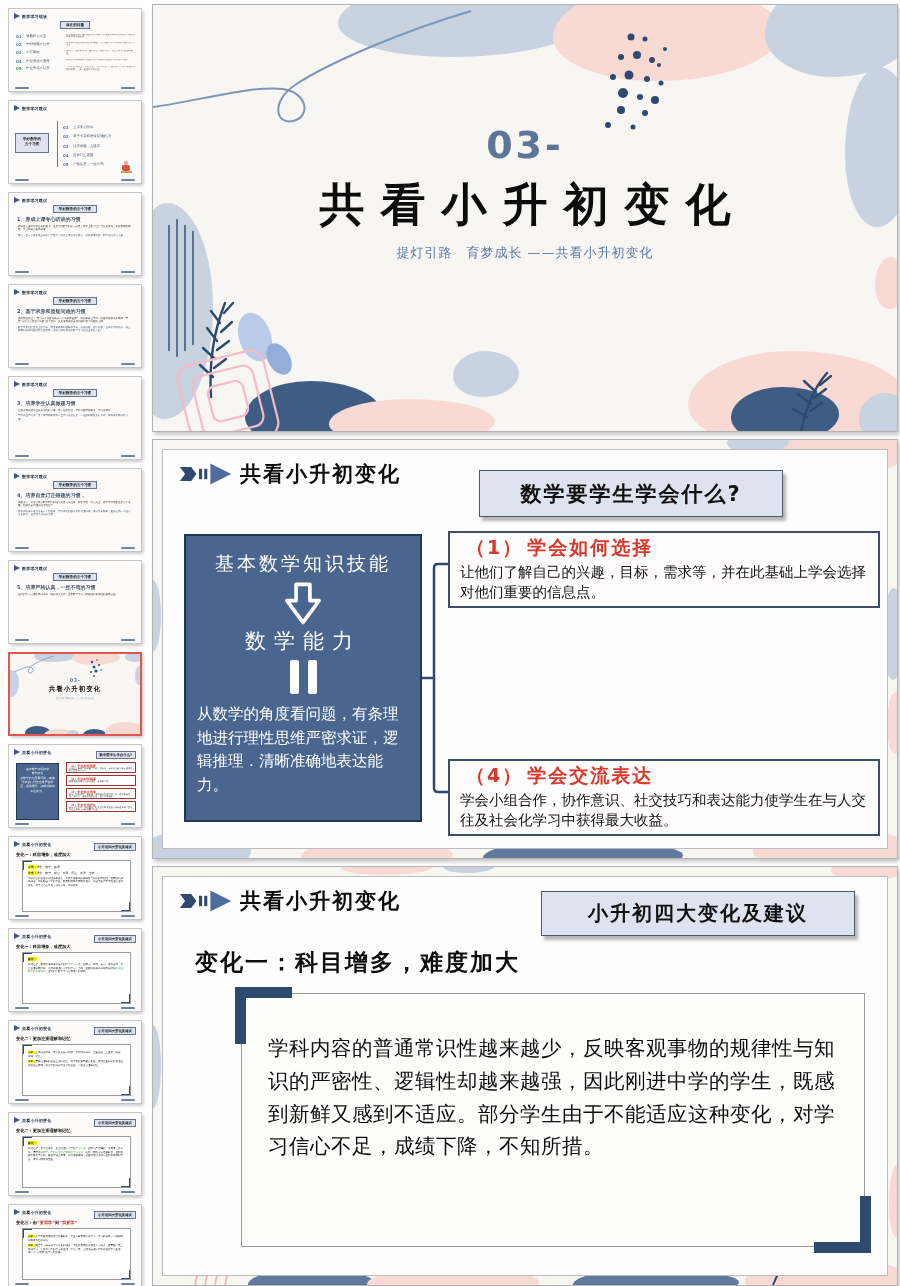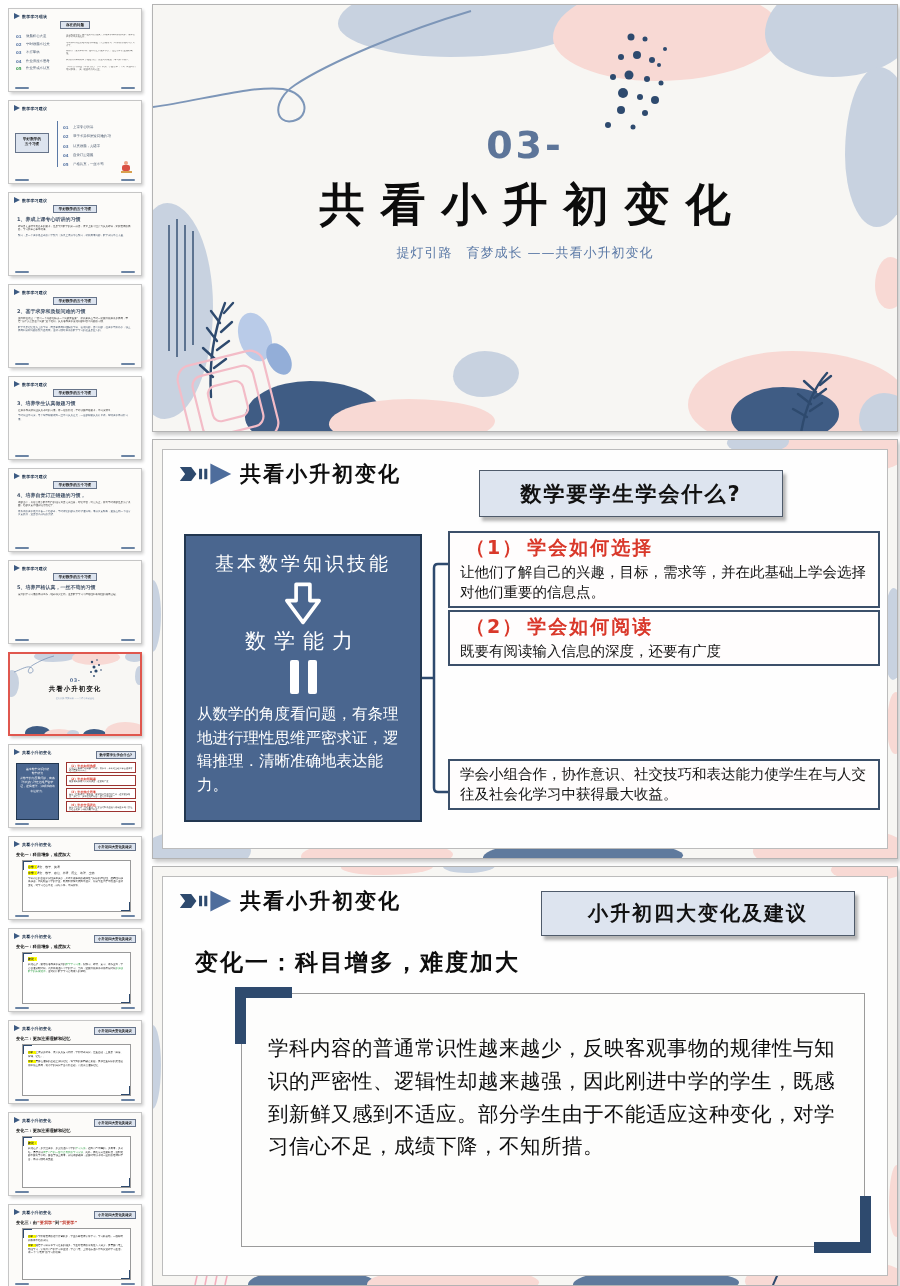--- a/index.html
+++ b/index.html
@@ -565,25 +565,22 @@
       </div>
       <svg class="bracket" width="744" height="418" viewBox="0 0 744 418">
         <path d="M269 238 H281" stroke="#2e4a6e" stroke-width="2.5" fill="none"></path>
         <path d="M281 238 V128 Q281 124 285 124 H295" stroke="#2e4a6e" stroke-width="2.5" fill="none"></path>
         <path d="M281 238 V348 Q281 352 285 352 H295" stroke="#2e4a6e" stroke-width="2.5" fill="none"></path>
       </svg>
       <div class="itm i1">
         <div class="tt"><span>（1）</span><span class="sp">学会如何选择</span></div>
         <div class="bd">让他们了解自己的兴趣，目标，需求等，并在此基础上学会选择对他们重要的信息点。</div>
       </div>
-      <div class="itm i2">
-        <div class="tt"><span>（2）</span><span class="sp">学会如何阅读</span></div>
-        <div class="bd">既要有阅读输入信息的深度，还要有广度</div>
-      </div>
       <div class="itm i4">
+        <div class="tt"><span>（4）</span><span class="sp">学会交流表达</span></div>
         <div class="bd">学会小组合作，协作意识、社交技巧和表达能力使学生在与人交往及社会化学习中获得最大收益。</div>
       </div>
     </section>
 
     <section class="slide s3">
       <div class="blob c-pink" style="left:188px;top:-8px;width:92px;height:16px;"></div>
       <div class="blob c-gray" style="left:290px;top:-8px;width:52px;height:14px;"></div>
       <div class="blob c-pink" style="right:-10px;top:-10px;width:76px;height:24px;"></div>
       <div class="blob c-gray" style="left:-8px;top:158px;width:16px;height:84px;"></div>
       <div class="blob c-pink" style="right:-8px;top:298px;width:16px;height:72px;"></div>

